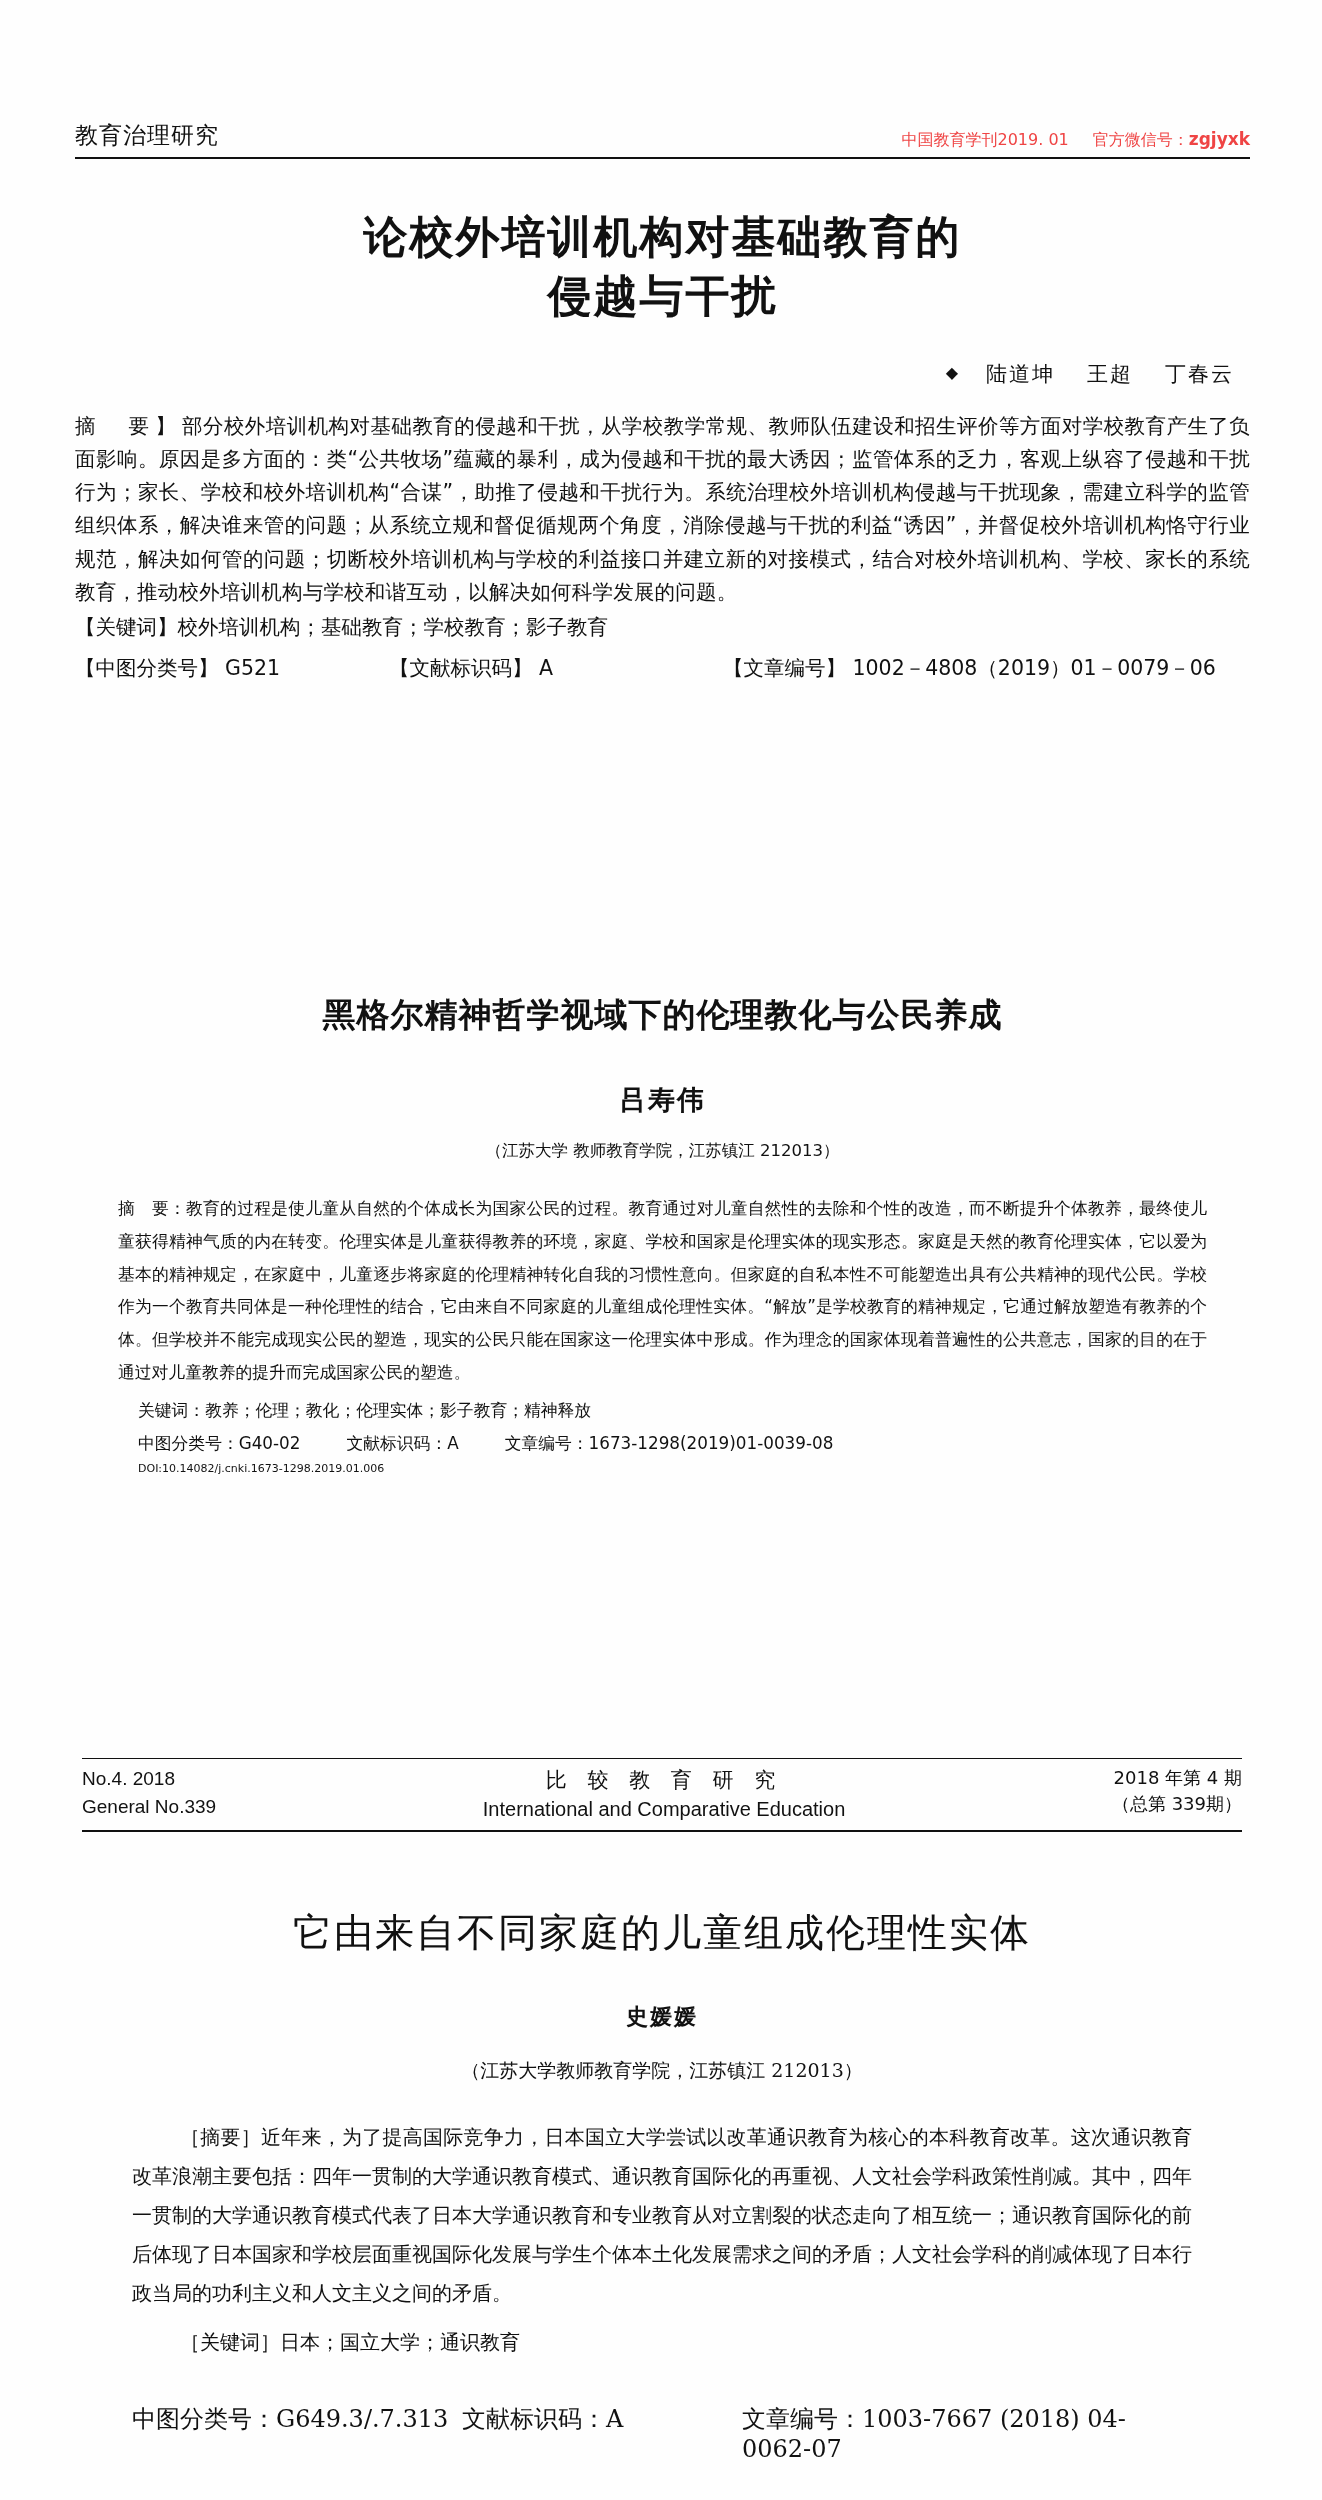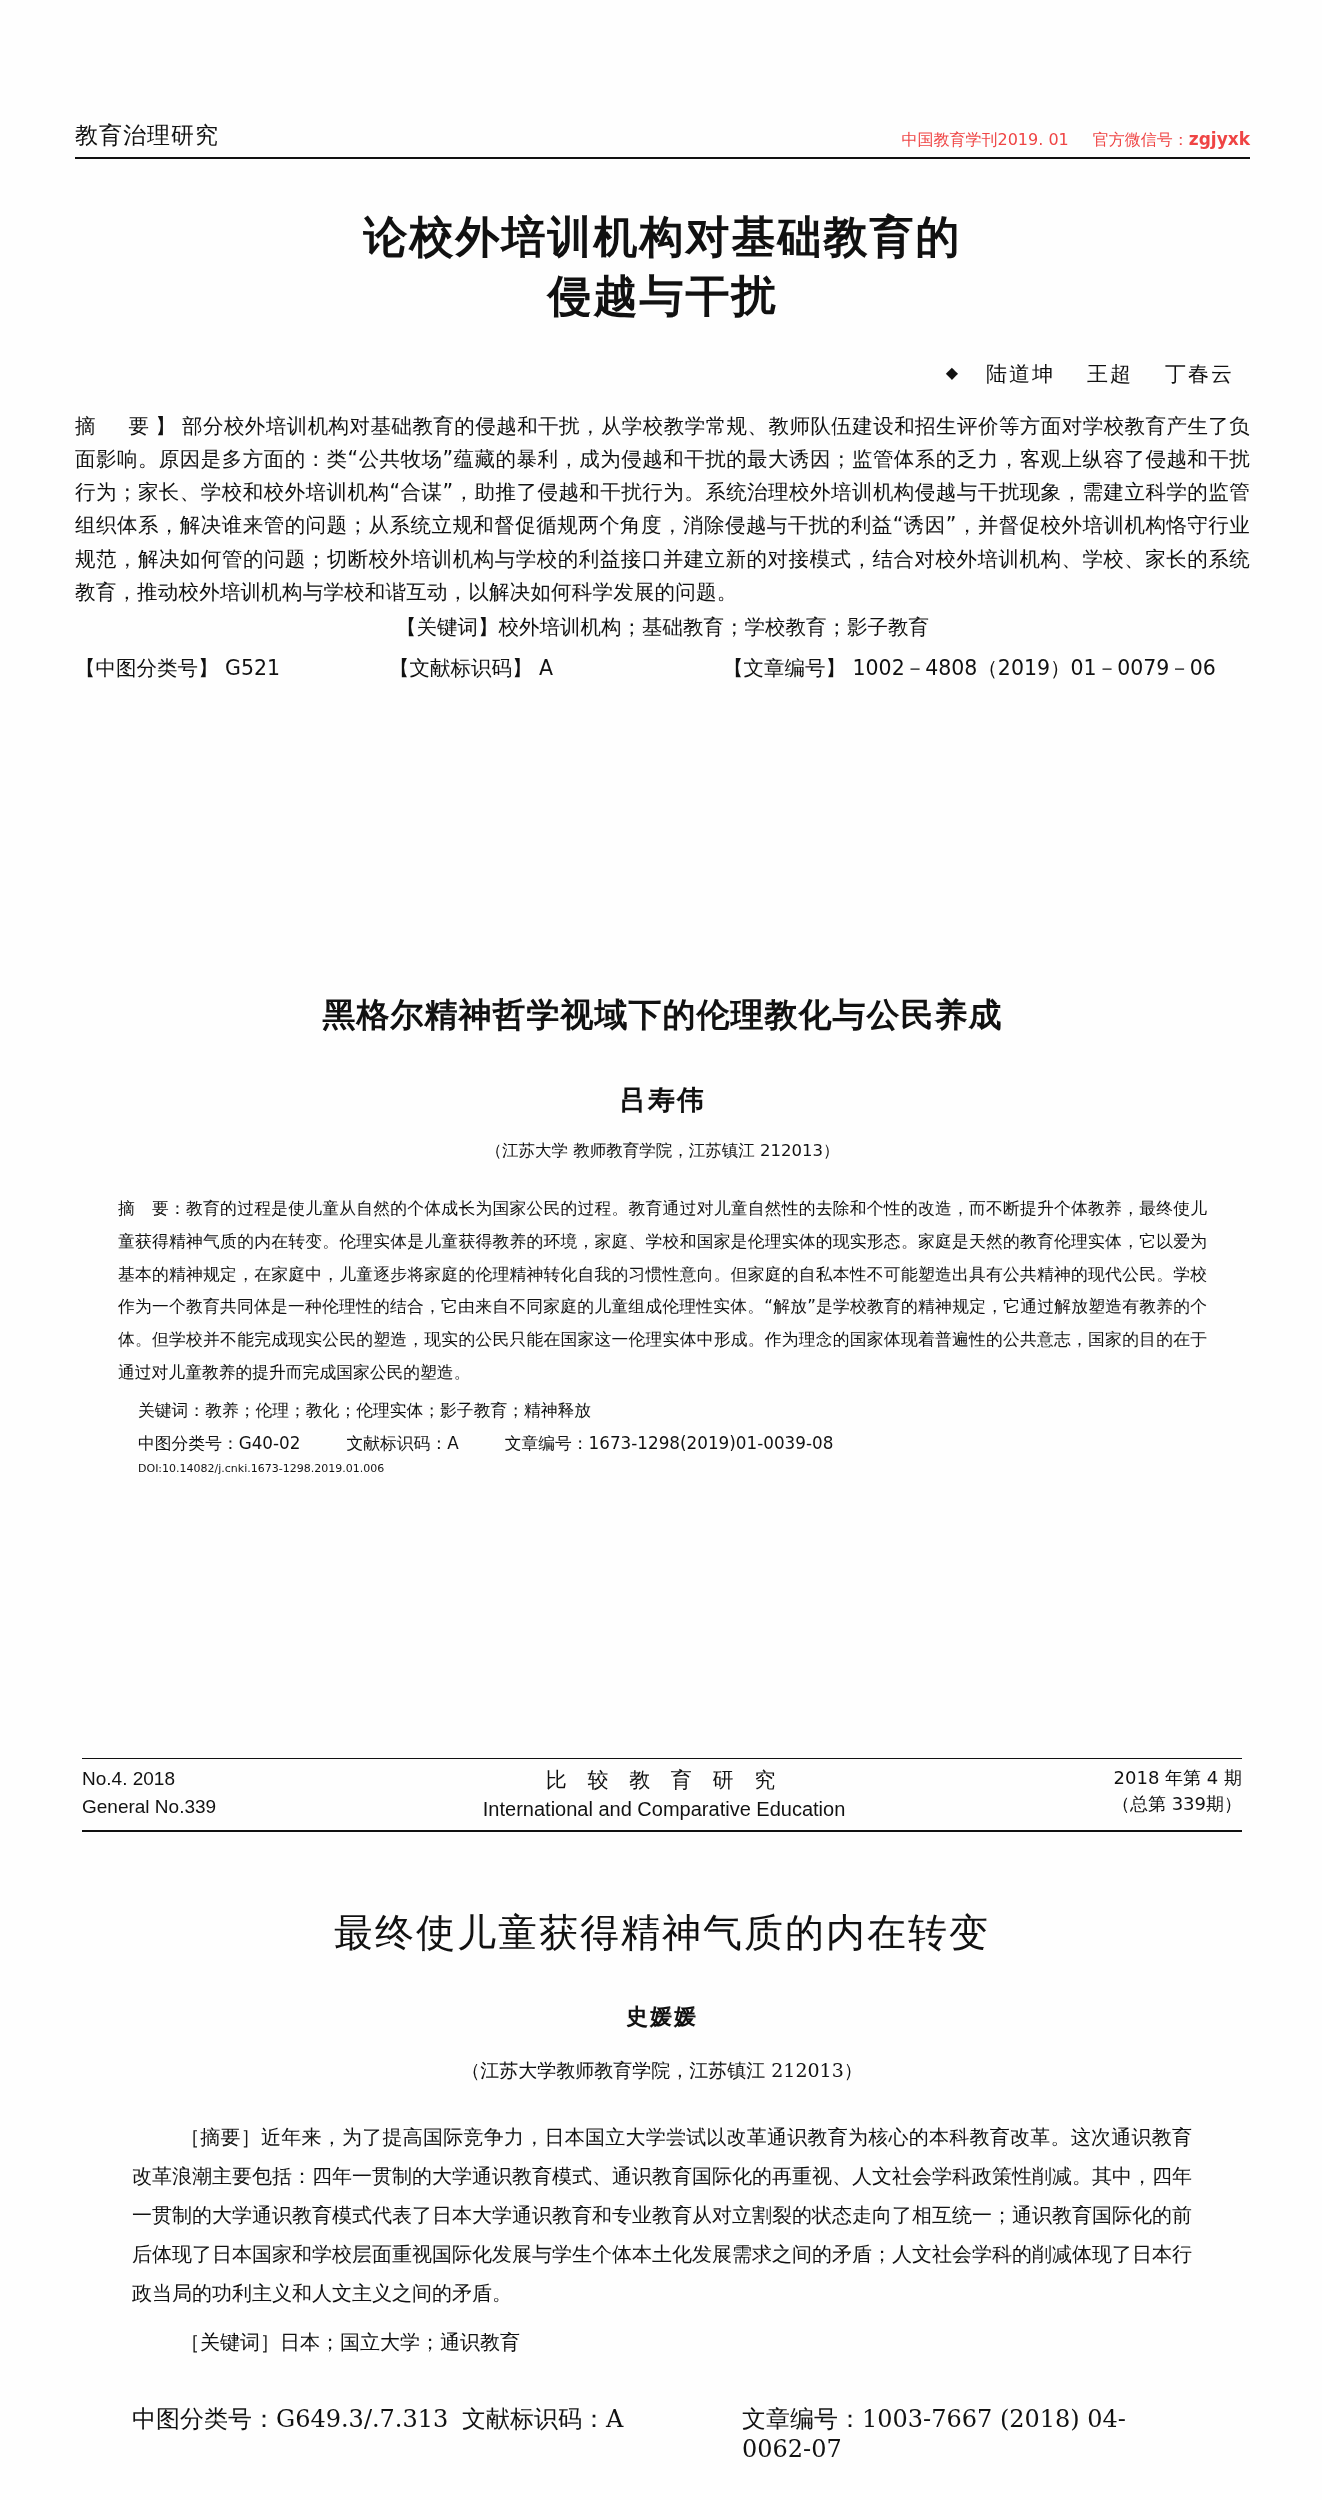--- a/index.html
+++ b/index.html
@@ -82,21 +82,20 @@
     letter-spacing: 0.2px;
   }
   .art1-abs .lbl {
     letter-spacing: 6px;
     font-weight: normal;
   }
   .art1-kw {
     margin-top: 2px;
     font-size: 20.5px;
     line-height: 1.62;
-    text-align: center;
   }
   .art1-clc {
     margin-top: 10px;
     font-size: 20.5px;
     display: flex;
     gap: 4px;
   }
   .art1-clc .c1 { width: 310px; }
   .art1-clc .c2 { width: 330px; }
   .art1-clc .c3 { flex: 1; }
@@ -337,21 +336,21 @@
       <div class="blk">No.4. 2018
 General  No.339</div>
       <div class="mid">
         <div class="zh">比 较 教 育 研 究</div>
         <div class="en">International and Comparative Education</div>
       </div>
       <div class="blk right">2018 年第 4 期
 （总第 339期）</div>
     </div>
 
-    <div class="art3-title">最终使儿童获得精神气质的内在转变</div>
+    <div class="art3-title">它由来自不同家庭的儿童组成伦理性实体</div>
     <div class="art3-author">史媛媛</div>
     <div class="art3-aff">（江苏大学教师教育学院，江苏镇江  212013）</div>
 
     <div class="art3-abs">
       <p><span>［摘要］</span><span>近年来，为了提高国际竞争力，日本国立大学尝试以改革通识教育为核心的本科教育改革。这次通识教育改革浪潮主要包括：四年一贯制的大学通识教育模式、通识教育国际化的再重视、人文社会学科政策性削减。其中，四年一贯制的大学通识教育模式代表了日本大学通识教育和专业教育从对立割裂的状态走向了相互统一；通识教育国际化的前后体现了日本国家和学校层面重视国际化发展与学生个体本土化发展需求之间的矛盾；人文社会学科的削减体现了日本行政当局的功利主义和人文主义之间的矛盾。</span></p>
     </div>
 
     <div class="art3-kw">
       <span>［关键词］</span><span>日本；国立大学；通识教育</span>
     </div>

